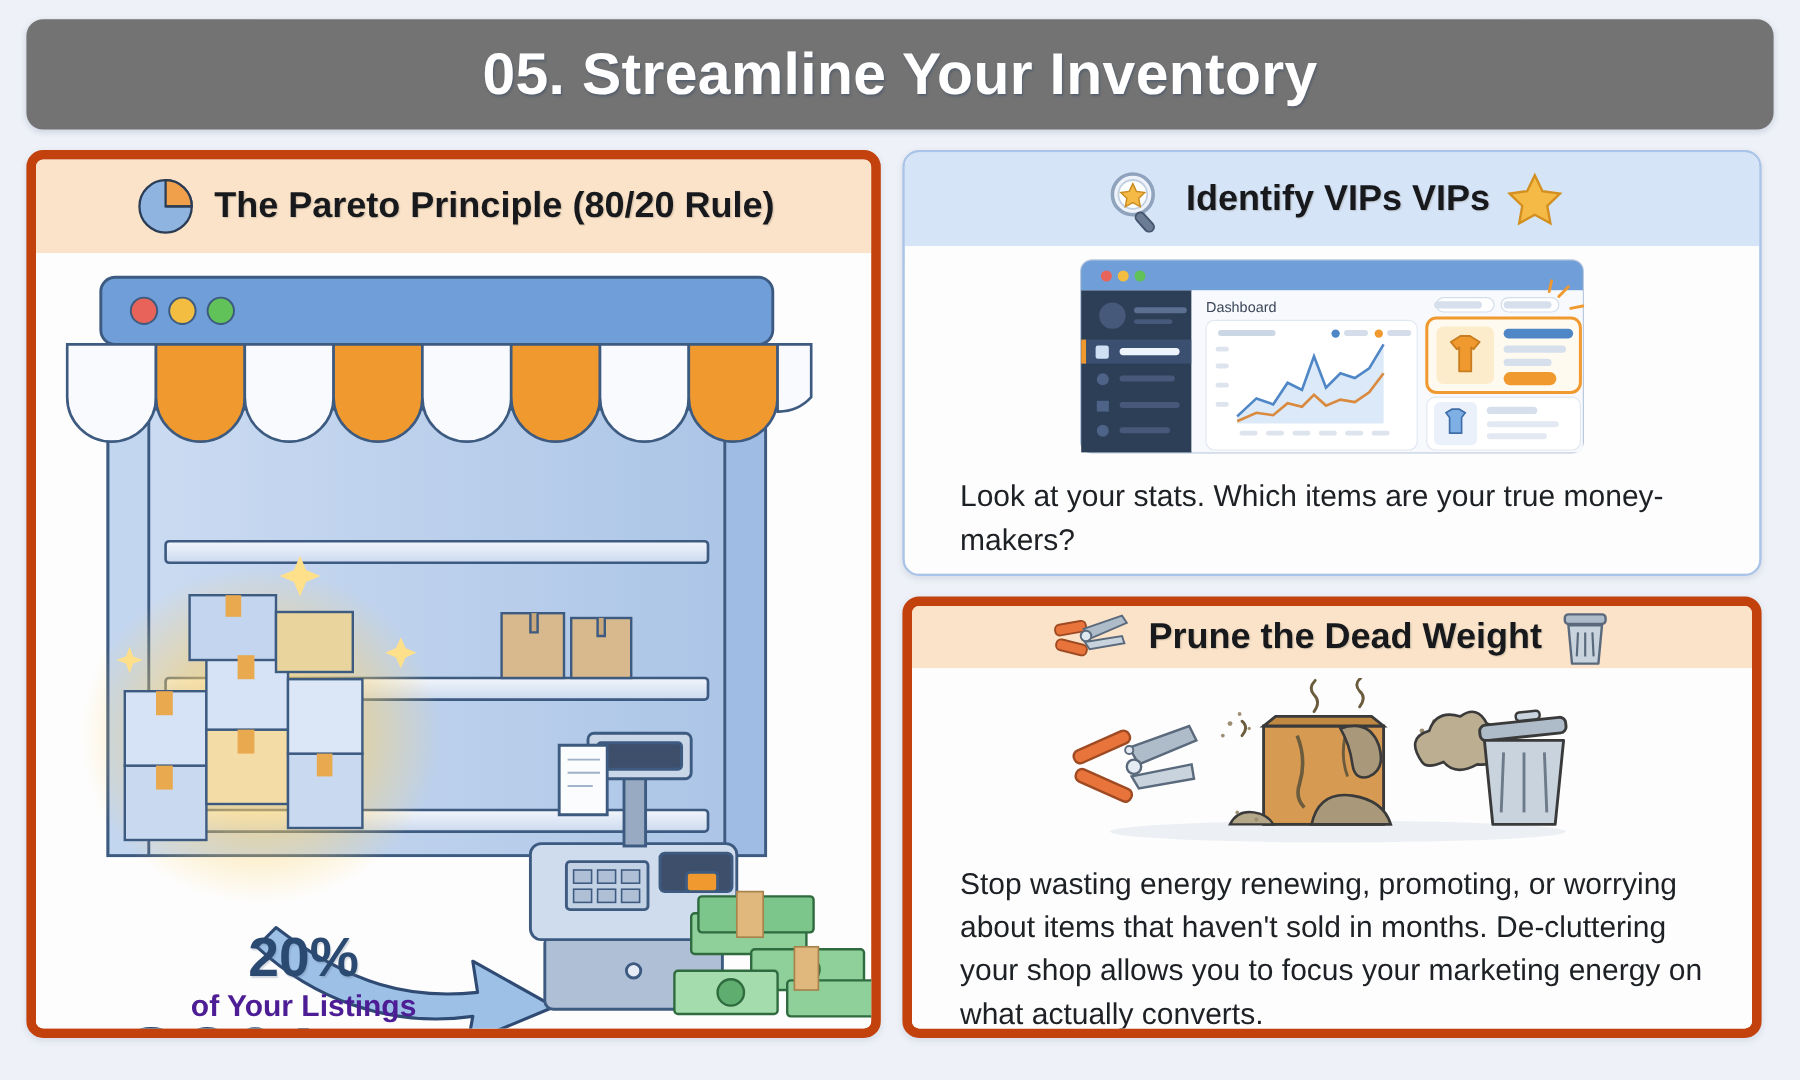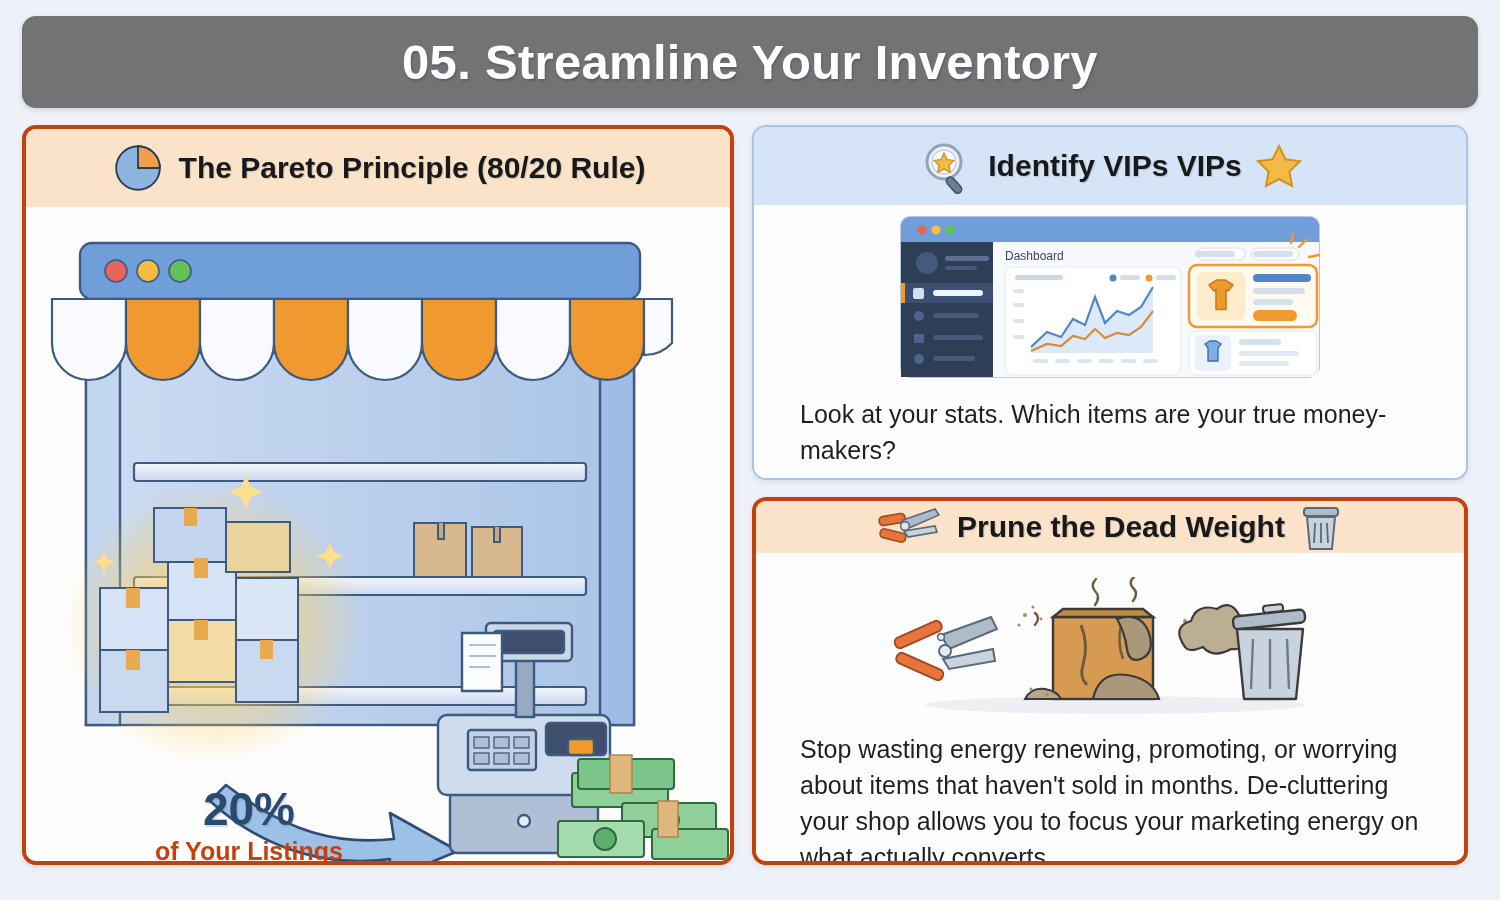--- a/index.html
+++ b/index.html
@@ -27,21 +27,21 @@
   
   .grid { display: flex; gap: 18px; margin-top: 17px; height: 740px; }
   .col-left { width: 712px; }
   .col-right { width: 716px; display: flex; flex-direction: column; gap: 17px; }
 
   .panel {
     background: #fdfdfd; border-radius: 14px; overflow: hidden;
     display: flex; flex-direction: column;
     box-shadow: 0 2px 5px rgba(60,85,130,.13);
   }
-  .panel.peach { border: 4px solid #c2410c; gap: 16px; }
+  .panel.peach { border: 8px solid #c2410c; }
   .panel.blue  { border: 2px solid #a9c4e8; }
   .panel-head {
     height: 78px; display: flex; align-items: center; justify-content: center;
     gap: 14px; padding: 0 14px;
   }
   .panel.peach > .panel-head { background: #fae3c9; }
   .panel.blue  > .panel-head { background: #d6e4f7; }
   .panel-title {
     font-size: 30px; font-weight: bold; color: #17191c;
     text-shadow: 1px 1px 1px rgba(120,110,95,.28); white-space: nowrap;
@@ -53,21 +53,21 @@
 
   
   .store-wrap { position: absolute; inset: 0; }
   .store-svg { position: absolute; left: 12px; top: 2px; }
 
   .stat-20 {
     position: absolute; left: 118px; top: 563px; text-align: center; width: 210px;
   }
   .stat-20 .num { font-size: 46px; font-weight: bold; color: #2b4a72;
      text-shadow: 1px 2px 1px rgba(90,110,140,.25); line-height: 1; }
-  .stat-20 .cap { font-size: 25px; font-weight: bold; color: #c2410c; margin-top: 5px; }
+  .stat-20 .cap { font-size: 25px; font-weight: bold; color: #4c1d95; margin-top: 5px; }
 
   .stat-80-big { position: absolute; left: 72px; top: 636px; }
   .stat-80-big .num {
     font-size: 86px; font-weight: bold; color: #2b4a72; line-height: .95;
     letter-spacing: -1px; text-shadow: 1px 3px 2px rgba(90,110,140,.25);
   }
 
   
   .vip-body { display: flex; flex-direction: column; align-items: center; padding-top: 6px; border-radius: 11px; }
   .vip-caption {

